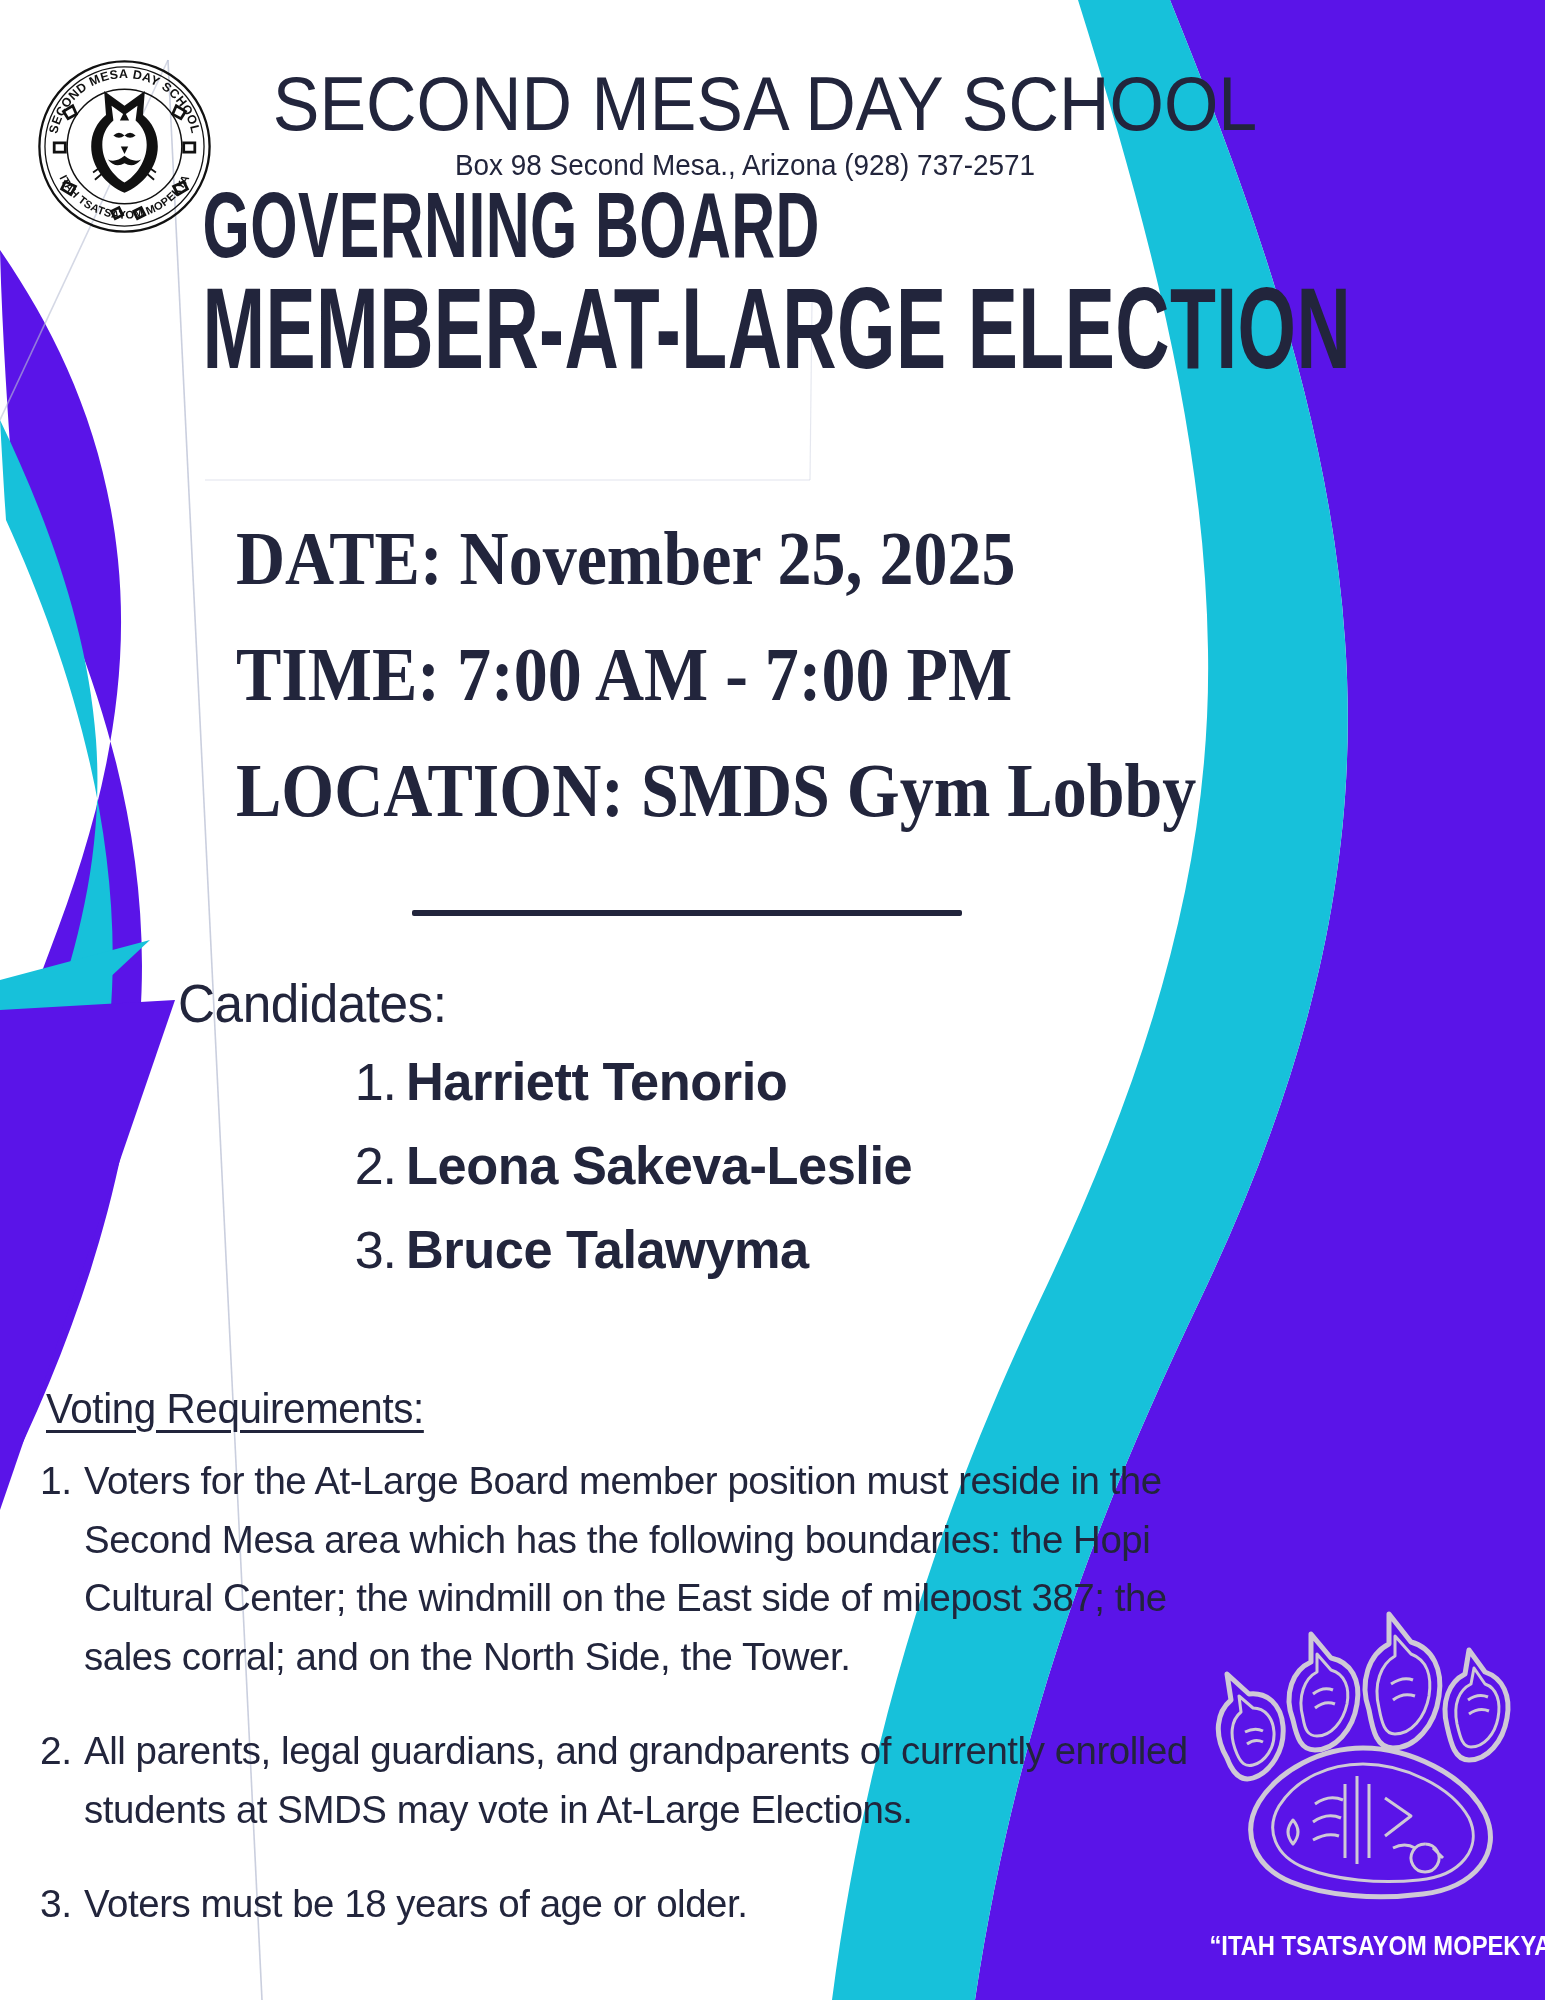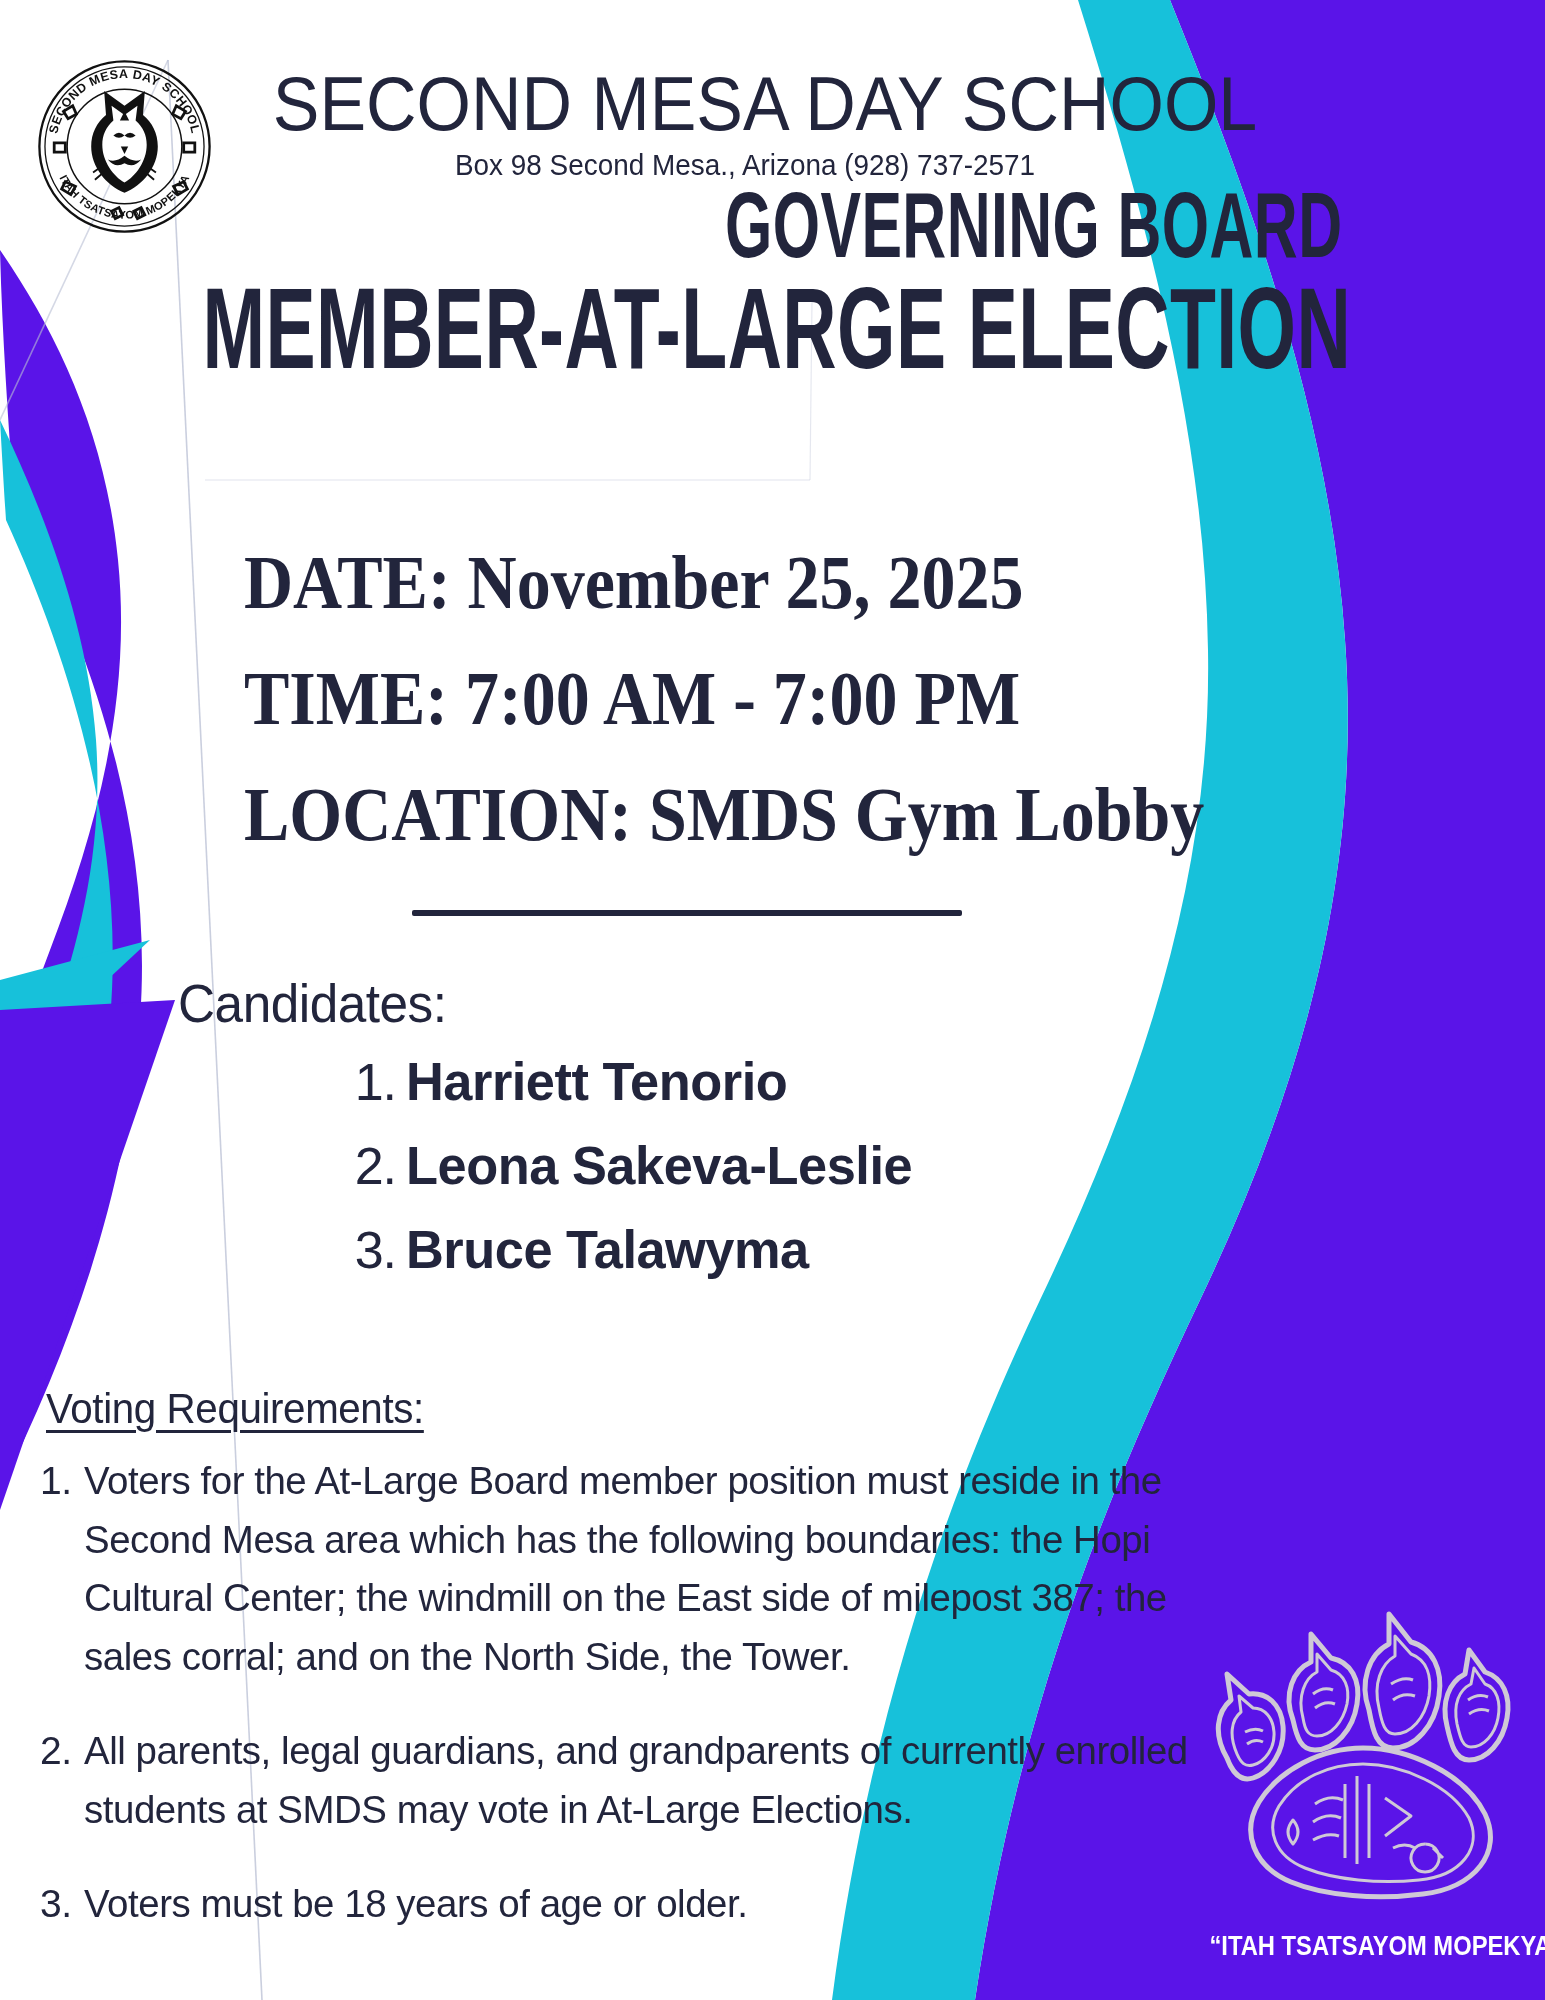--- a/index.html
+++ b/index.html
@@ -55,41 +55,40 @@
     color:#22253c;
     transform:scaleX(0.93);
     transform-origin:center top;
     white-space:nowrap;
   }
 
   
   .title-block{
     position:absolute;
     top:178px; left:60px; right:60px;
-    text-align:right;
+    text-align:left;
     color:#22253c;
   }
   .title-l1,.title-l2{
     font-family:"Liberation Sans", sans-serif;
     font-weight:700;
     line-height:1.02;
     letter-spacing:0.5px;
     white-space:nowrap;
     transform-origin:center top;
   }
   .title-l1{font-size:76px;transform:scaleX(0.80) scaleY(1.22);}
   .title-l2{font-size:94px;transform:scaleX(0.80) scaleY(1.22);margin-top:14px;}
 
   
   .details{
     position:absolute;
-    left:244px; top:520px; width:1200px;
+    left:236px; top:520px; width:1200px;
     font-family:"Liberation Serif", serif;
     color:#22253c;
-    margin-top:24px;
   }
   .detail-row{
     font-size:68px;
     line-height:1.0;
     margin-bottom:48px;
     white-space:nowrap;
     transform:scaleY(1.12);
     transform-origin:left top;
   }
   .detail-row .lab{font-weight:700;}

